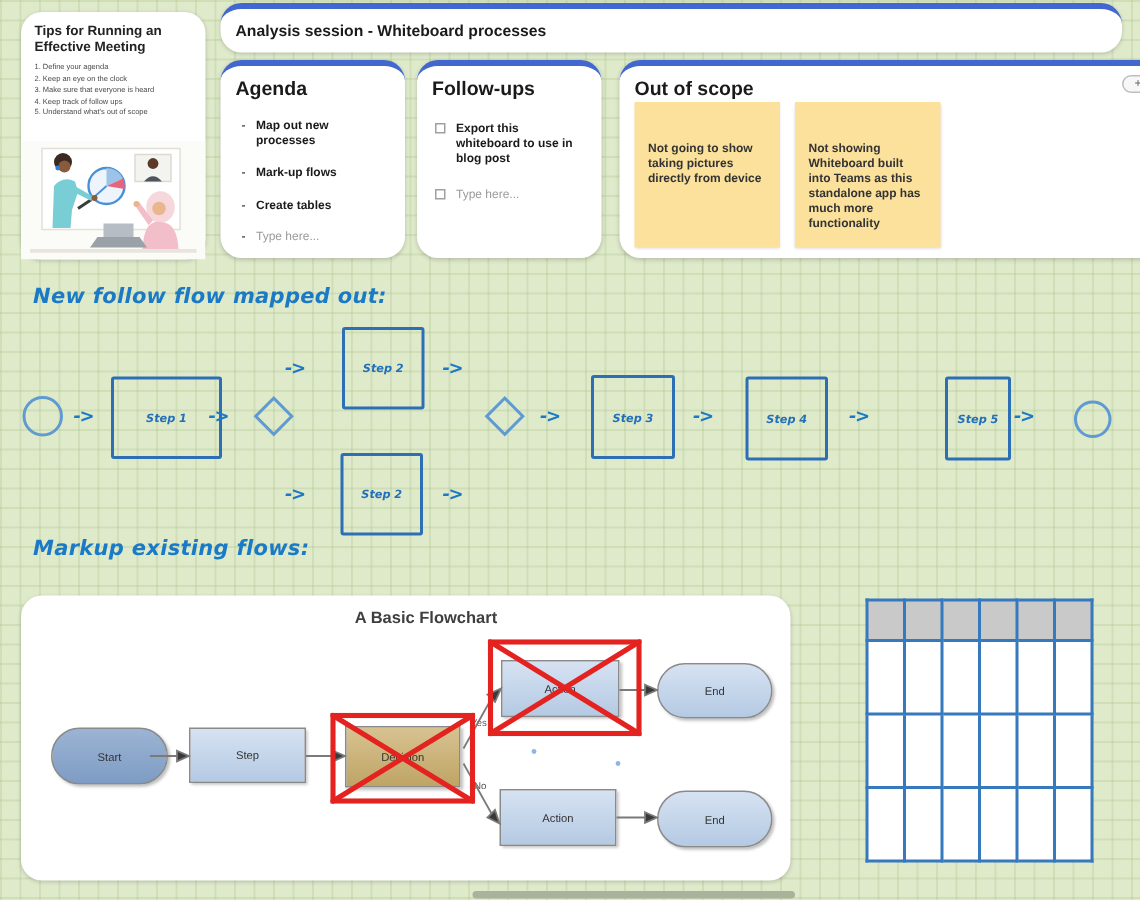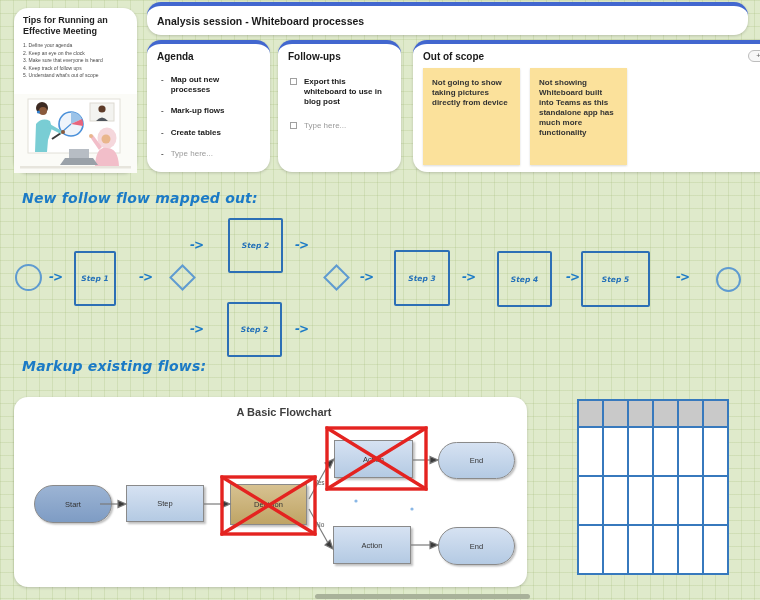--- a/index.html
+++ b/index.html
@@ -26,40 +26,40 @@
 
   
   .title-bar { left:147px; top:2px; width:601px; height:33px; display:flex; align-items:center; }
   .title-bar-text { padding-left:10px; font-size:10.5px; font-weight:bold; color:#1a1a1a; }
 
   
   .panel { top:40px; height:132px; }
   .panel-agenda { left:147px; width:123px; }
   .panel-followups { left:278px; width:123px; }
   .panel-outofscope { left:413px; width:397px; }
-  .panel-title { padding:7px 28px 0 10px; font-size:10px; font-weight:bold; color:#1a1a1a; }
+  .panel-title { padding:7px 28px 0 10px; font-size:13px; font-weight:bold; color:#1a1a1a; }
 
   .agenda-list { padding:13px 6px 0 14px; }
   .agenda-item { display:flex; gap:7px; margin-bottom:12px; font-size:8px; font-weight:bold; line-height:9.5px; color:#1a1a1a; }
   .agenda-item .bullet { color:#555; font-weight:bold; }
   .agenda-item .txt { width:74px; }
   .placeholder { color:#9a9a9a; font-weight:normal; }
 
   .fu-list { padding:15px 6px 0 12px; }
   .fu-item { display:flex; gap:7px; margin-bottom:14px; font-size:8px; font-weight:bold; line-height:10px; color:#1a1a1a; }
   .checkbox { width:7px; height:7px; border:1px solid #a0a0a0; background:#fff; margin-top:1px; flex:none; }
   .fu-item .txt { width:80px; }
 
   .add-note-btn { position:absolute; right:16px; top:6px; display:flex; align-items:center; gap:3px;
     padding:2px 7px; border:1px solid #bdbdbd; border-radius:8px; background:#f7f7f7;
     font-size:5.5px; color:#555; cursor:pointer; }
   .add-note-btn .plus { font-size:8px; line-height:6px; color:#666; }
 
   .sticky { position:absolute; top:24px; width:97px; height:97px; background:#fbe19b;
-    box-shadow:0 1px 2px rgba(0,0,0,.15); padding:10px 9px; font-size:8px; font-weight:bold;
+    box-shadow:0 1px 2px rgba(0,0,0,.15); padding:26px 9px; font-size:8px; font-weight:bold;
     line-height:10px; color:#333; }
   .sticky-1 { left:10px; }
   .sticky-2 { left:117px; }
 
   
   .hand { font-family:"DejaVu Sans", sans-serif; font-style:italic; font-weight:bold; color:#1b7ac6; }
   .ink-heading { position:absolute; font-size:14px; letter-spacing:.2px; }
   .h-flow { left:22px; top:190px; }
   .h-markup { left:22px; top:358px; }
   .h-tables { left:583px; top:370px; }
@@ -194,21 +194,21 @@
     <div class="sticky sticky-2">
       <span>Not showing Whiteboard built into Teams as this standalone app has much more functionality</span>
     </div>
   </div>
 
   <div class="hand ink-heading h-flow">New follow flow mapped out:</div>
   <div class="hand ink-heading h-markup">Markup existing flows:</div>
 
   <div class="hand-circle" style="left:15px; top:264px; width:27px; height:27px;"></div>
   <div class="hand ink-arrow" style="left:49px; top:270px;">-&gt;</div>
-  <div class="hand hand-square" style="left:74px; top:251px; width:42px; height:55px;">
+  <div class="hand hand-square" style="left:74px; top:251px; width:74px; height:55px;">
     <span>Step 1</span>
   </div>
   <div class="hand ink-arrow" style="left:139px; top:270px;">-&gt;</div>
   <div class="hand-diamond" style="left:173px; top:268px;"></div>
   <div class="hand ink-arrow" style="left:190px; top:238px;">-&gt;</div>
   <div class="hand hand-square" style="left:228px; top:218px; width:55px; height:55px;">
     <span>Step 2</span>
   </div>
   <div class="hand ink-arrow" style="left:295px; top:238px;">-&gt;</div>
   <div class="hand ink-arrow" style="left:190px; top:322px;">-&gt;</div>
@@ -219,21 +219,21 @@
   <div class="hand-diamond" style="left:327px; top:268px;"></div>
   <div class="hand ink-arrow" style="left:360px; top:270px;">-&gt;</div>
   <div class="hand hand-square" style="left:394px; top:250px; width:56px; height:56px;">
     <span>Step 3</span>
   </div>
   <div class="hand ink-arrow" style="left:462px; top:270px;">-&gt;</div>
   <div class="hand hand-square" style="left:497px; top:251px; width:55px; height:56px;">
     <span>Step 4</span>
   </div>
   <div class="hand ink-arrow" style="left:566px; top:270px;">-&gt;</div>
-  <div class="hand hand-square" style="left:581px; top:251px; width:69px; height:56px;">
+  <div class="hand hand-square" style="left:630px; top:251px; width:44px; height:56px;">
     <span>Step 5</span>
   </div>
   <div class="hand ink-arrow" style="left:676px; top:270px;">-&gt;</div>
   <div class="hand-circle" style="left:716px; top:267px; width:25px; height:25px;"></div>
 
   <div class="card flowchart-card">
     <div class="fc-title">A Basic Flowchart</div>
     <div class="fc-node fc-pill fc-start">
       <span>Start</span>
     </div>

